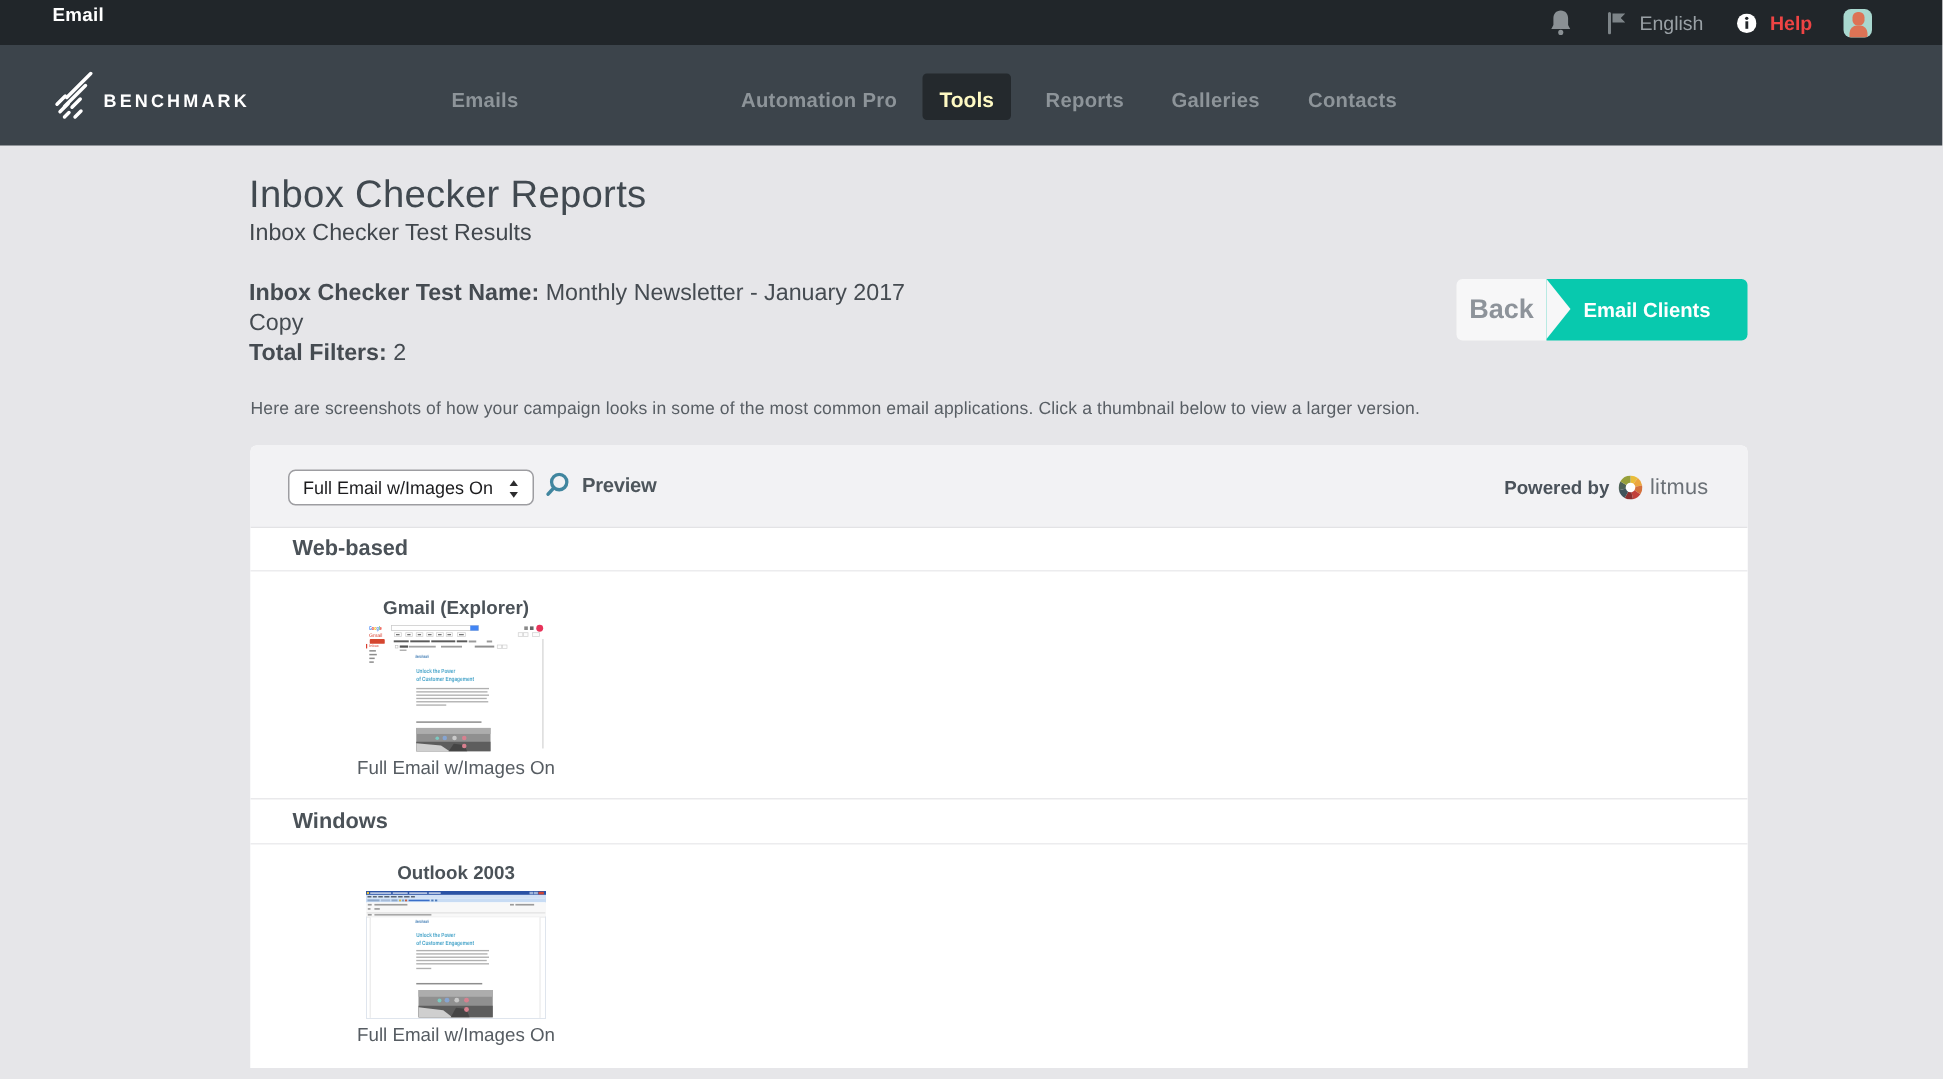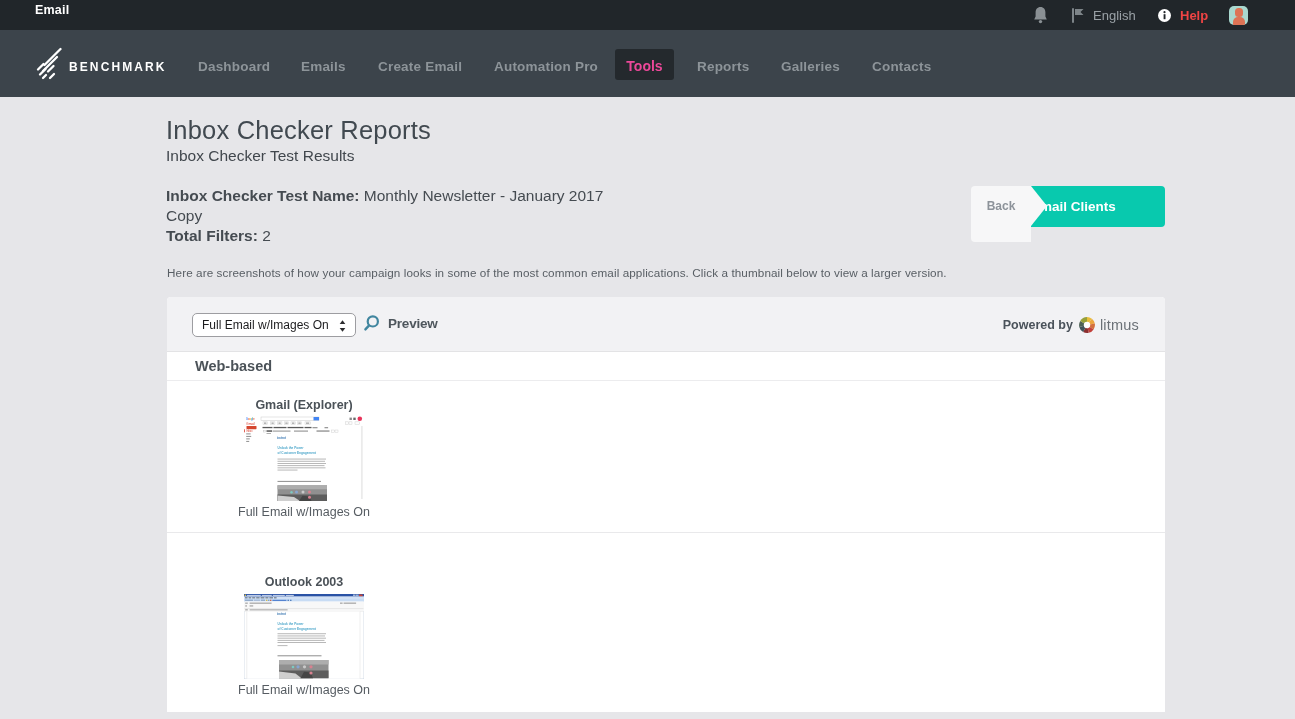--- a/index.html
+++ b/index.html
@@ -20,32 +20,32 @@
 .avatar { width:19px; height:19px; border-radius:5px; background:#a9d8cf; position:relative; overflow:hidden; }
 .avatar .head { position:absolute; left:5.5px; top:2.5px; width:8px; height:9px; border-radius:3.5px; background:#dd7355; }
 .avatar .body2 { position:absolute; left:3.5px; top:11.5px; width:12px; height:8px; border-radius:5px 5px 0 0; background:#dd7355; }
 
 
 .navbar { position:absolute; left:0; top:30px; width:1295px; height:67px; background:#3c444b; }
 .logo { position:absolute; left:36px; top:17px; display:flex; align-items:flex-start; }
 .logo .word { color:#fff; font-size:12px; font-weight:bold; letter-spacing:2.1px; margin-left:7px; margin-top:13px; }
 .nav-items { position:absolute; left:0; top:0; height:67px; width:100%; }
 .nav-item { position:absolute; top:3px; height:67px; line-height:67px; color:#8d9499; font-size:13.5px; font-weight:bold; letter-spacing:.2px; }
-.nav-tools { position:absolute; left:615px; top:19px; width:59px; height:31px; background:#24292d; border-radius:3px; color:#ec4899; font-size:14px; font-weight:bold; text-align:center; line-height:34px; }
+.nav-tools { position:absolute; left:615px; top:19px; width:59px; height:31px; background:#24292d; border-radius:3px; color:#fef9c3; font-size:14px; font-weight:bold; text-align:center; line-height:34px; }
 
 
 .h1 { position:absolute; left:166px; top:116px; color:#414950; font-size:25.5px; font-weight:normal; letter-spacing:.2px; }
 .sub { position:absolute; left:166px; top:147px; color:#41474d; font-size:15.5px; }
 .meta { position:absolute; left:166px; top:186px; width:450px; color:#454b51; font-size:15.5px; line-height:20px; }
 .meta b { font-weight:bold; }
 
 
 .steps { position:absolute; left:971px; top:186px; width:194px; height:41px; }
-.step-back { position:absolute; left:0; top:0; width:60px; height:56px; background:#f7f7f8; border-radius:4px 0 0 4px; color:#8d939a; font-size:12px; font-weight:bold; text-align:center; line-height:41px; }
-.step-green { position:absolute; left:60px; top:0; width:134px; height:41px; background:#08c9ae; border-radius:0 4px 4px 0; color:#fff; font-size:13.5px; font-weight:bold; text-align:left; line-height:41px; }
+.step-back { position:absolute; left:0; top:0; width:60px; height:41px; background:#f7f7f8; border-radius:4px 0 0 4px; color:#8d939a; font-size:18px; font-weight:bold; text-align:center; line-height:41px; }
+.step-green { position:absolute; left:60px; top:0; width:134px; height:41px; background:#08c9ae; border-radius:0 4px 4px 0; color:#fff; font-size:13.5px; font-weight:bold; text-align:center; line-height:41px; }
 .step-arrow { position:absolute; left:60px; top:0; width:0; height:0; border-top:20.5px solid transparent; border-bottom:20.5px solid transparent; border-left:16.5px solid #f7f7f8; }
 
 
 .desc { position:absolute; left:167px; top:266px; color:#585e64; font-size:11.7px; letter-spacing:.1px; }
 
 
 .panel { position:absolute; left:167px; top:297px; width:998px; height:415px; background:#fff; border-radius:4px 4px 0 0; }
 .toolbar { position:absolute; left:0; top:0; width:998px; height:55px; background:#f2f2f4; border-bottom:1px solid #e3e3e5; border-radius:4px 4px 0 0; }
 .sel { position:absolute; left:25px; top:16px; width:164px; height:24px; background:#fff; border:1px solid #9d9da1; border-radius:5px; font-size:12px; color:#1c1c1e; line-height:23px; padding-left:9px; }
 .sel .arrows { position:absolute; right:9px; top:4px; }
@@ -108,23 +108,21 @@
         <line x1="2" y1="22.5" x2="7.5" y2="17"></line>
         <line x1="4" y1="27.5" x2="9.5" y2="22"></line>
         <line x1="12" y1="24.5" x2="17.5" y2="19"></line>
         <line x1="7" y1="31" x2="10" y2="28"></line>
         <line x1="14" y1="31" x2="18" y2="27"></line>
       </g>
     </svg>
     <span class="word">BENCHMARK</span>
   </div>
   <div class="nav-items">
-    <span class="nav-item" style="left:198px;">Dashboard</span>
     <span class="nav-item" style="left:301px;">Emails</span>
-    <span class="nav-item" style="left:378px;">Create Email</span>
     <span class="nav-item" style="left:494px;">Automation Pro</span>
     <div class="nav-tools">Tools</div>
     <span class="nav-item" style="left:697px;">Reports</span>
     <span class="nav-item" style="left:781px;">Galleries</span>
     <span class="nav-item" style="left:872px;">Contacts</span>
   </div>
 </div>
 
 <div class="h1">Inbox Checker Reports</div>
 <div class="sub">Inbox Checker Test Results</div>
@@ -274,20 +272,21 @@
           </g>
 
           <rect x="117.6" y="11" width="0.7" height="73" fill="#cccccc"></rect>
         </svg>
       </div>
       <div class="cap">Full Email w/Images On</div>
     </div>
   </div>
 
   <div class="section sec2">
+    <div class="sec-head" style="height:30px; line-height:30px;">Windows</div>
     <div class="thumb" style="top:42px;">
       <div class="title">Outlook 2003</div>
       <div style="margin-top:5px; height:85px;">
         <svg width="120" height="85" viewBox="0 0 120 85" style="display:block; margin:0 auto;">
           <rect x="0" y="0" width="120" height="85" fill="#ffffff" stroke="#b9c6d8" stroke-width="0.6"></rect>
 
           <rect x="0" y="0" width="120" height="2.6" fill="#2a52a5"></rect>
           <rect x="0.6" y="0.6" width="1.4" height="1.4" fill="#e8c33a"></rect>
           <g fill="#cdd8ec">
               <rect x="2.8" y="0.9" width="14" height="1"></rect>

